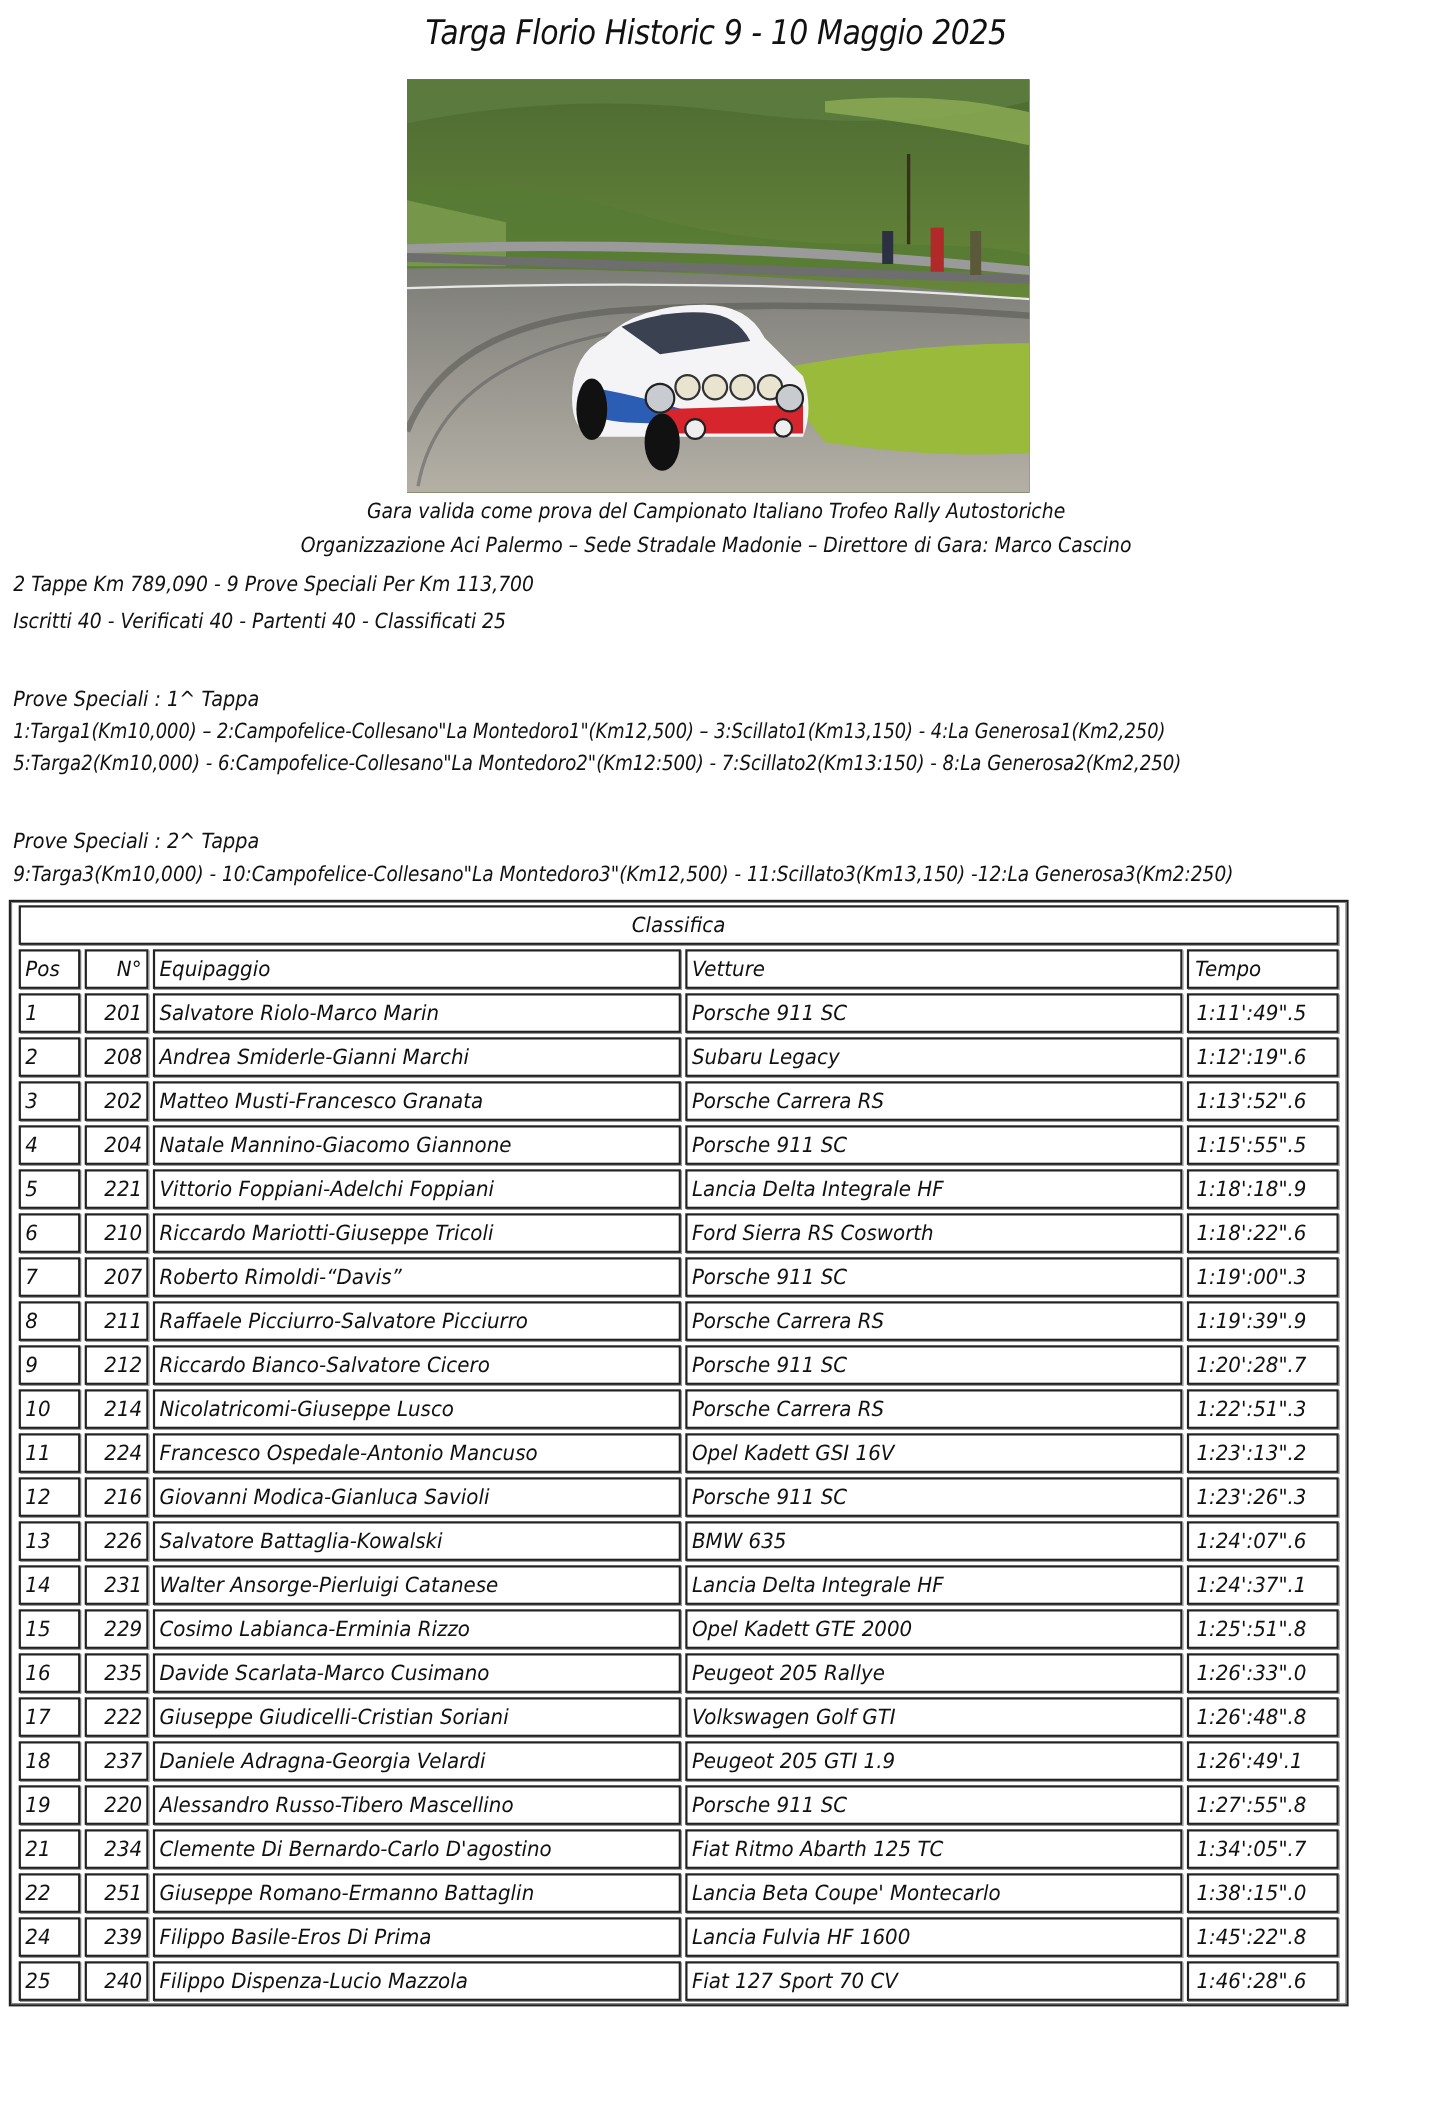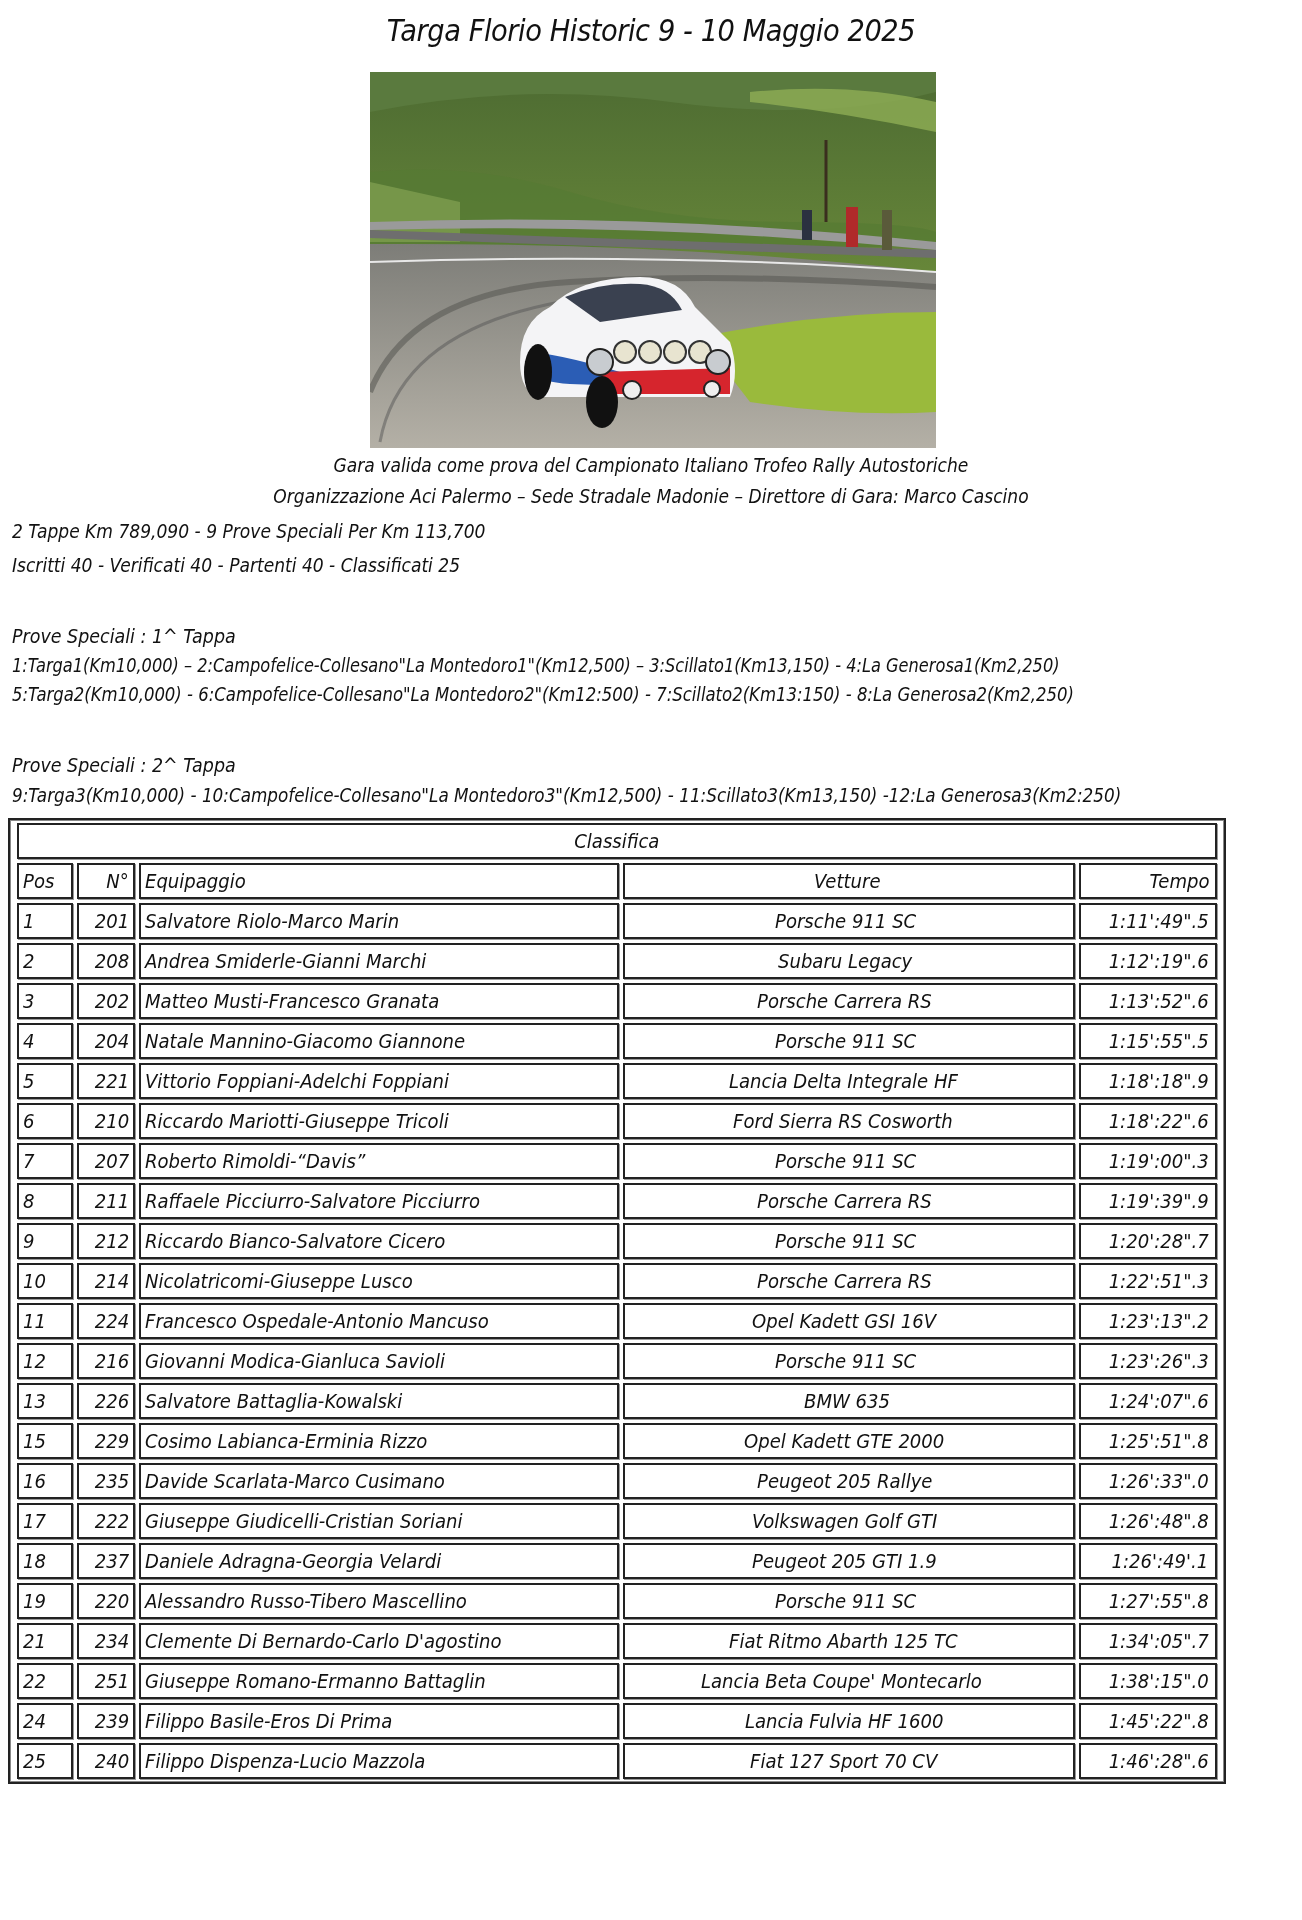--- a/index.html
+++ b/index.html
@@ -95,22 +95,22 @@
       vertical-align: middle;
       line-height: 30px;
     }
     .results td.caption-cell {
       text-align: center;
       height: 32px;
     }
     .col-pos { width: 50px; margin-top: 39px; }
     .col-num { width: 50px; text-align: right; }
     .col-crew { width: 470px; }
-    .col-car { width: 440px; text-align: center; }
-    .col-time { text-align: right; }
+    .col-car { width: 440px; }
+    .col-time { text-align: left; }
     .cell-inner { display: inline-block; transform: scaleX(0.95); transform-origin: left; }
     .col-time .cell-inner { transform-origin: center; }
     .col-num .cell-inner { transform-origin: right; }
   </style>
 </head>
 <body>
 
 <div class="title">Targa Florio Historic 9 - 10 Maggio 2025</div>
 
 <div class="photo">
@@ -277,20 +277,27 @@
           <td class="col-time"><span class="cell-inner">1:23':26".3</span></td>
         </tr>
         <tr>
           <td class="col-pos"><span class="cell-inner">13</span></td>
           <td class="col-num"><span class="cell-inner">226</span></td>
           <td class="col-crew"><span class="cell-inner">Salvatore Battaglia-Kowalski</span></td>
           <td class="col-car"><span class="cell-inner">BMW 635</span></td>
           <td class="col-time"><span class="cell-inner">1:24':07".6</span></td>
         </tr>
         <tr>
+          <td class="col-pos"><span class="cell-inner">14</span></td>
+          <td class="col-num"><span class="cell-inner">231</span></td>
+          <td class="col-crew"><span class="cell-inner">Walter Ansorge-Pierluigi Catanese</span></td>
+          <td class="col-car"><span class="cell-inner">Lancia Delta Integrale HF</span></td>
+          <td class="col-time"><span class="cell-inner">1:24':37".1</span></td>
+        </tr>
+        <tr>
           <td class="col-pos"><span class="cell-inner">15</span></td>
           <td class="col-num"><span class="cell-inner">229</span></td>
           <td class="col-crew"><span class="cell-inner">Cosimo Labianca-Erminia Rizzo</span></td>
           <td class="col-car"><span class="cell-inner">Opel Kadett GTE 2000</span></td>
           <td class="col-time"><span class="cell-inner">1:25':51".8</span></td>
         </tr>
         <tr>
           <td class="col-pos"><span class="cell-inner">16</span></td>
           <td class="col-num"><span class="cell-inner">235</span></td>
           <td class="col-crew"><span class="cell-inner">Davide Scarlata-Marco Cusimano</span></td>

